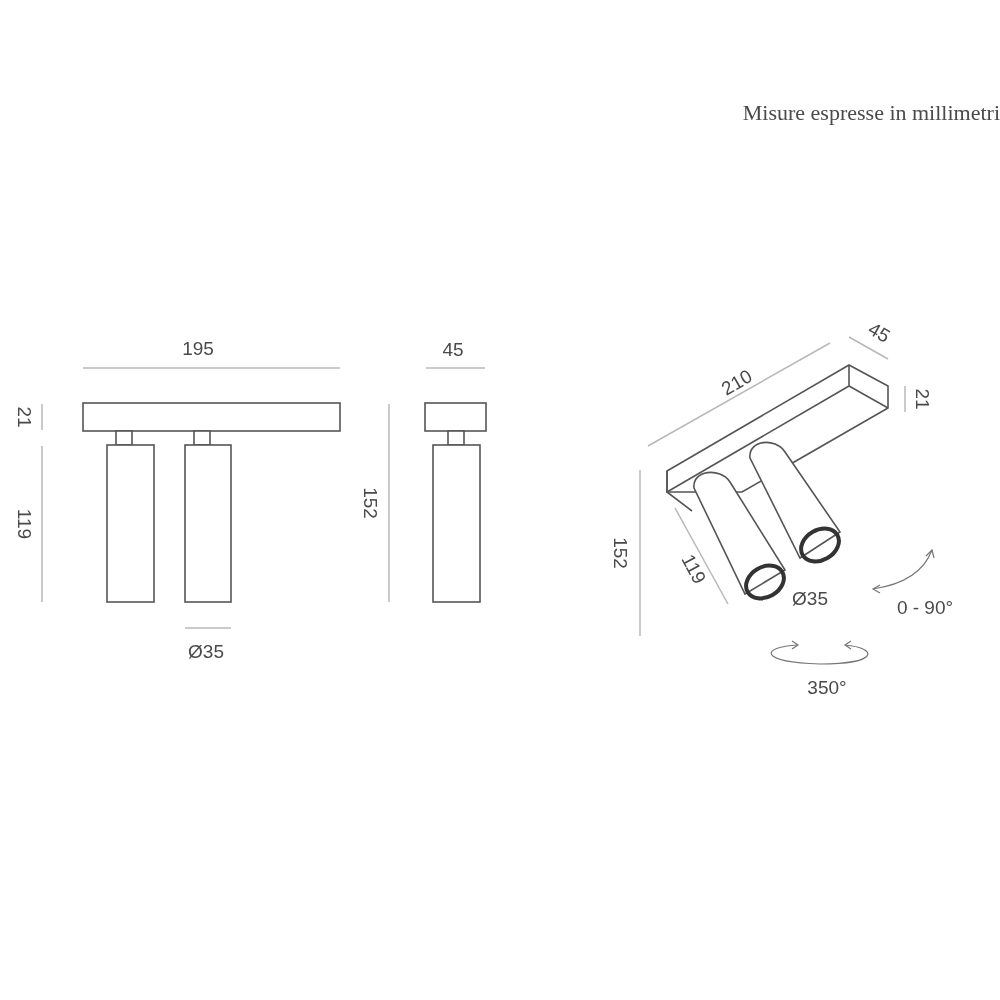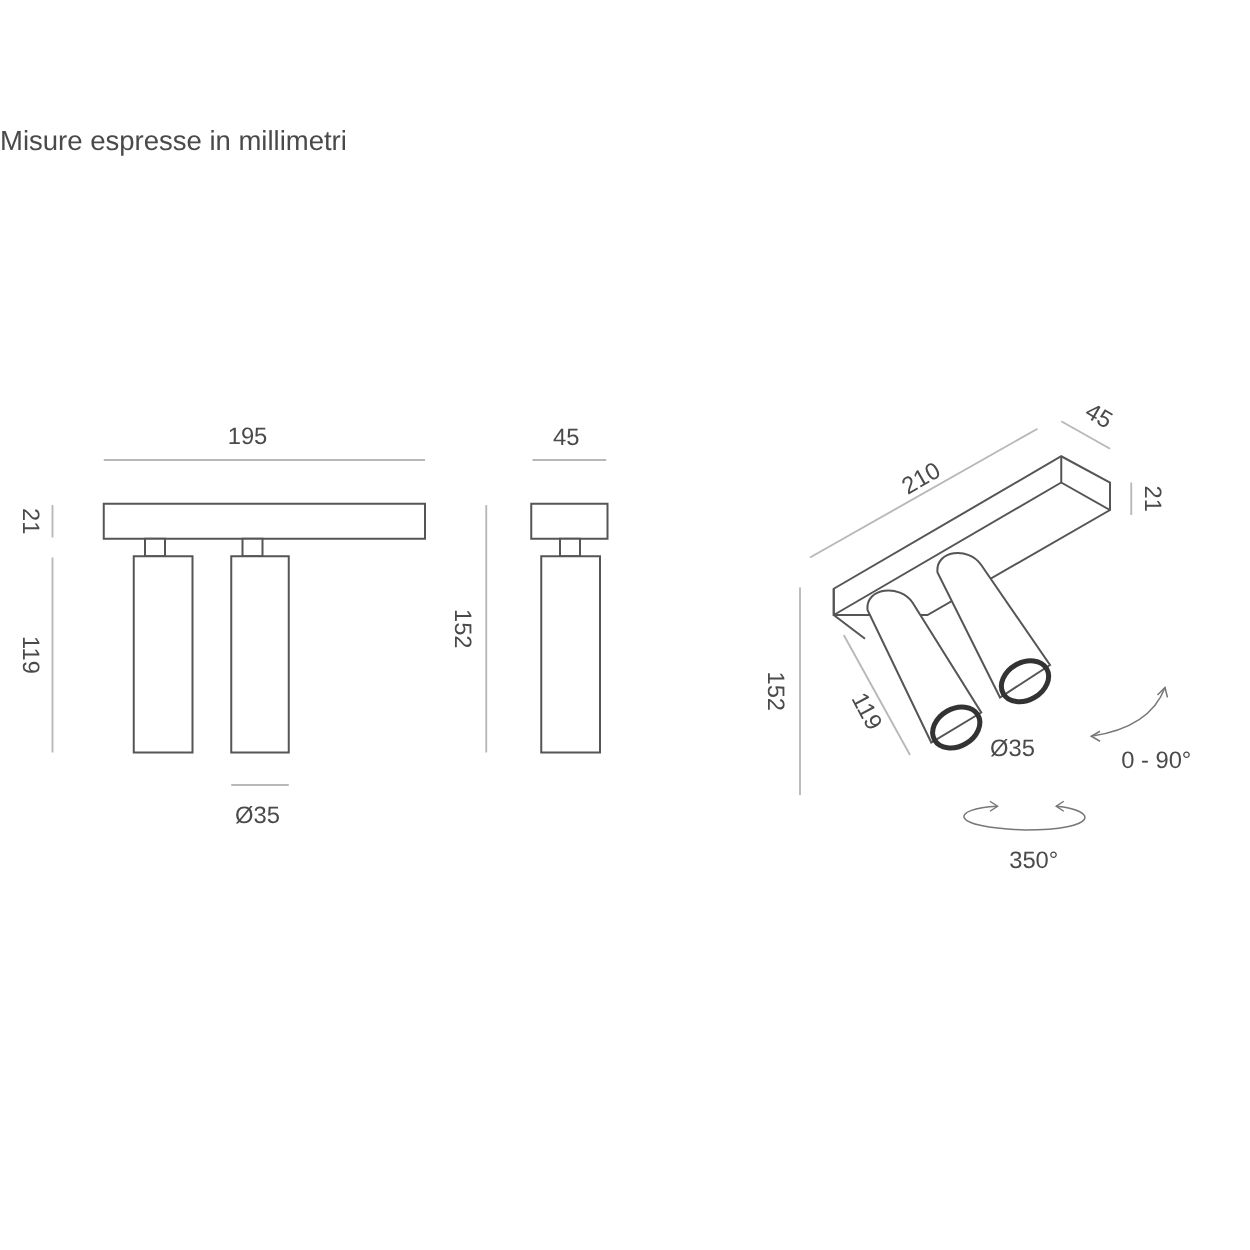--- a/index.html
+++ b/index.html
@@ -1,19 +1,19 @@
 <!DOCTYPE html>
 <html><head>
 <meta charset="utf-8">
 <style>
   html, body { margin: 0; padding: 0; background: #ffffff; }
   body { width: 1000px; height: 1000px; position: relative; overflow: hidden; }
   .title {
-    position: absolute; left: 0; width: 1000px; top: 100px; text-align: left;
-    font-family: Liberation Sans, sans-serif; font-size: 22px; color: #4a4a4a;
+    position: absolute; left: 0; width: 1000px; top: 100px; text-align: right;
+    font-family: Liberation Serif, serif; font-size: 22px; color: #4a4a4a;
   }
   svg { position: absolute; left: 0; top: 0; }
   .lbl { font-family: "Liberation Sans", sans-serif; font-size: 19px; fill: #4a4a4a; }
   .dim { stroke: #b8b8b8; stroke-width: 1.5; fill: none; }
   .obj { stroke: #555; stroke-width: 1.6; fill: #fff; }
   .ring { stroke: #333; stroke-width: 4; fill: none; }
   .arr { stroke: #777; stroke-width: 1.2; fill: none; }
 </style>
 </head>
 <body>

